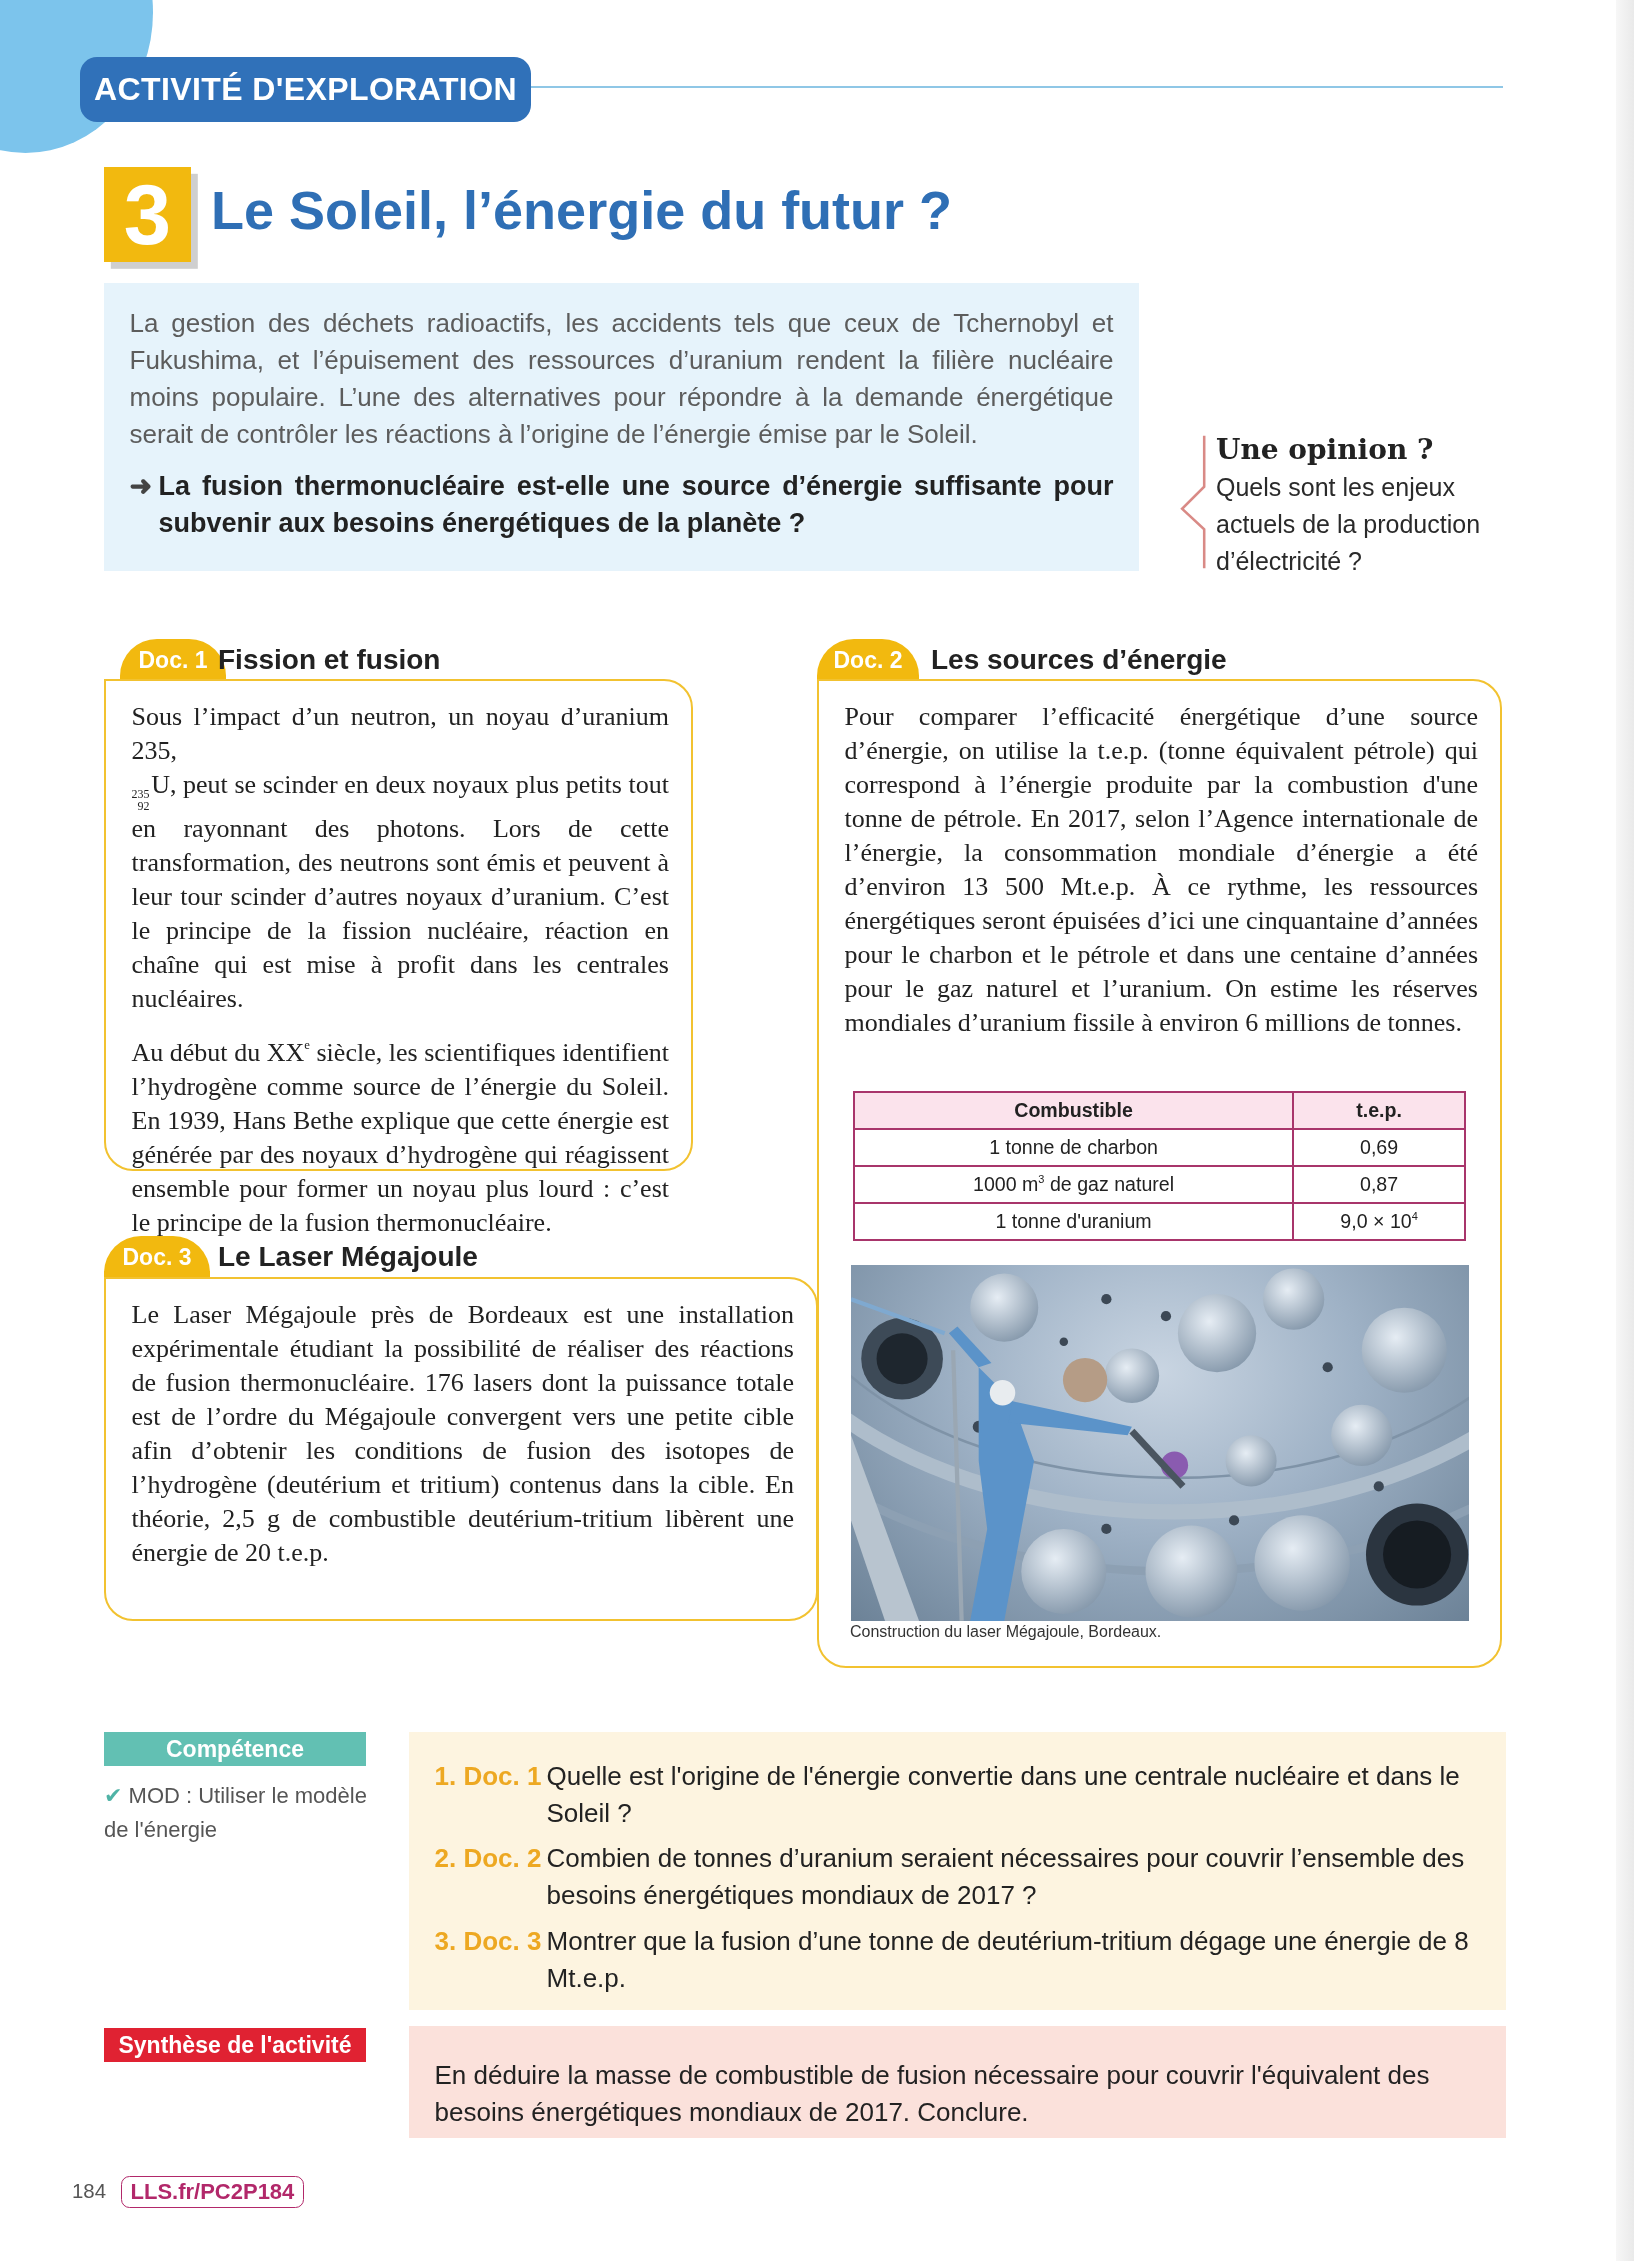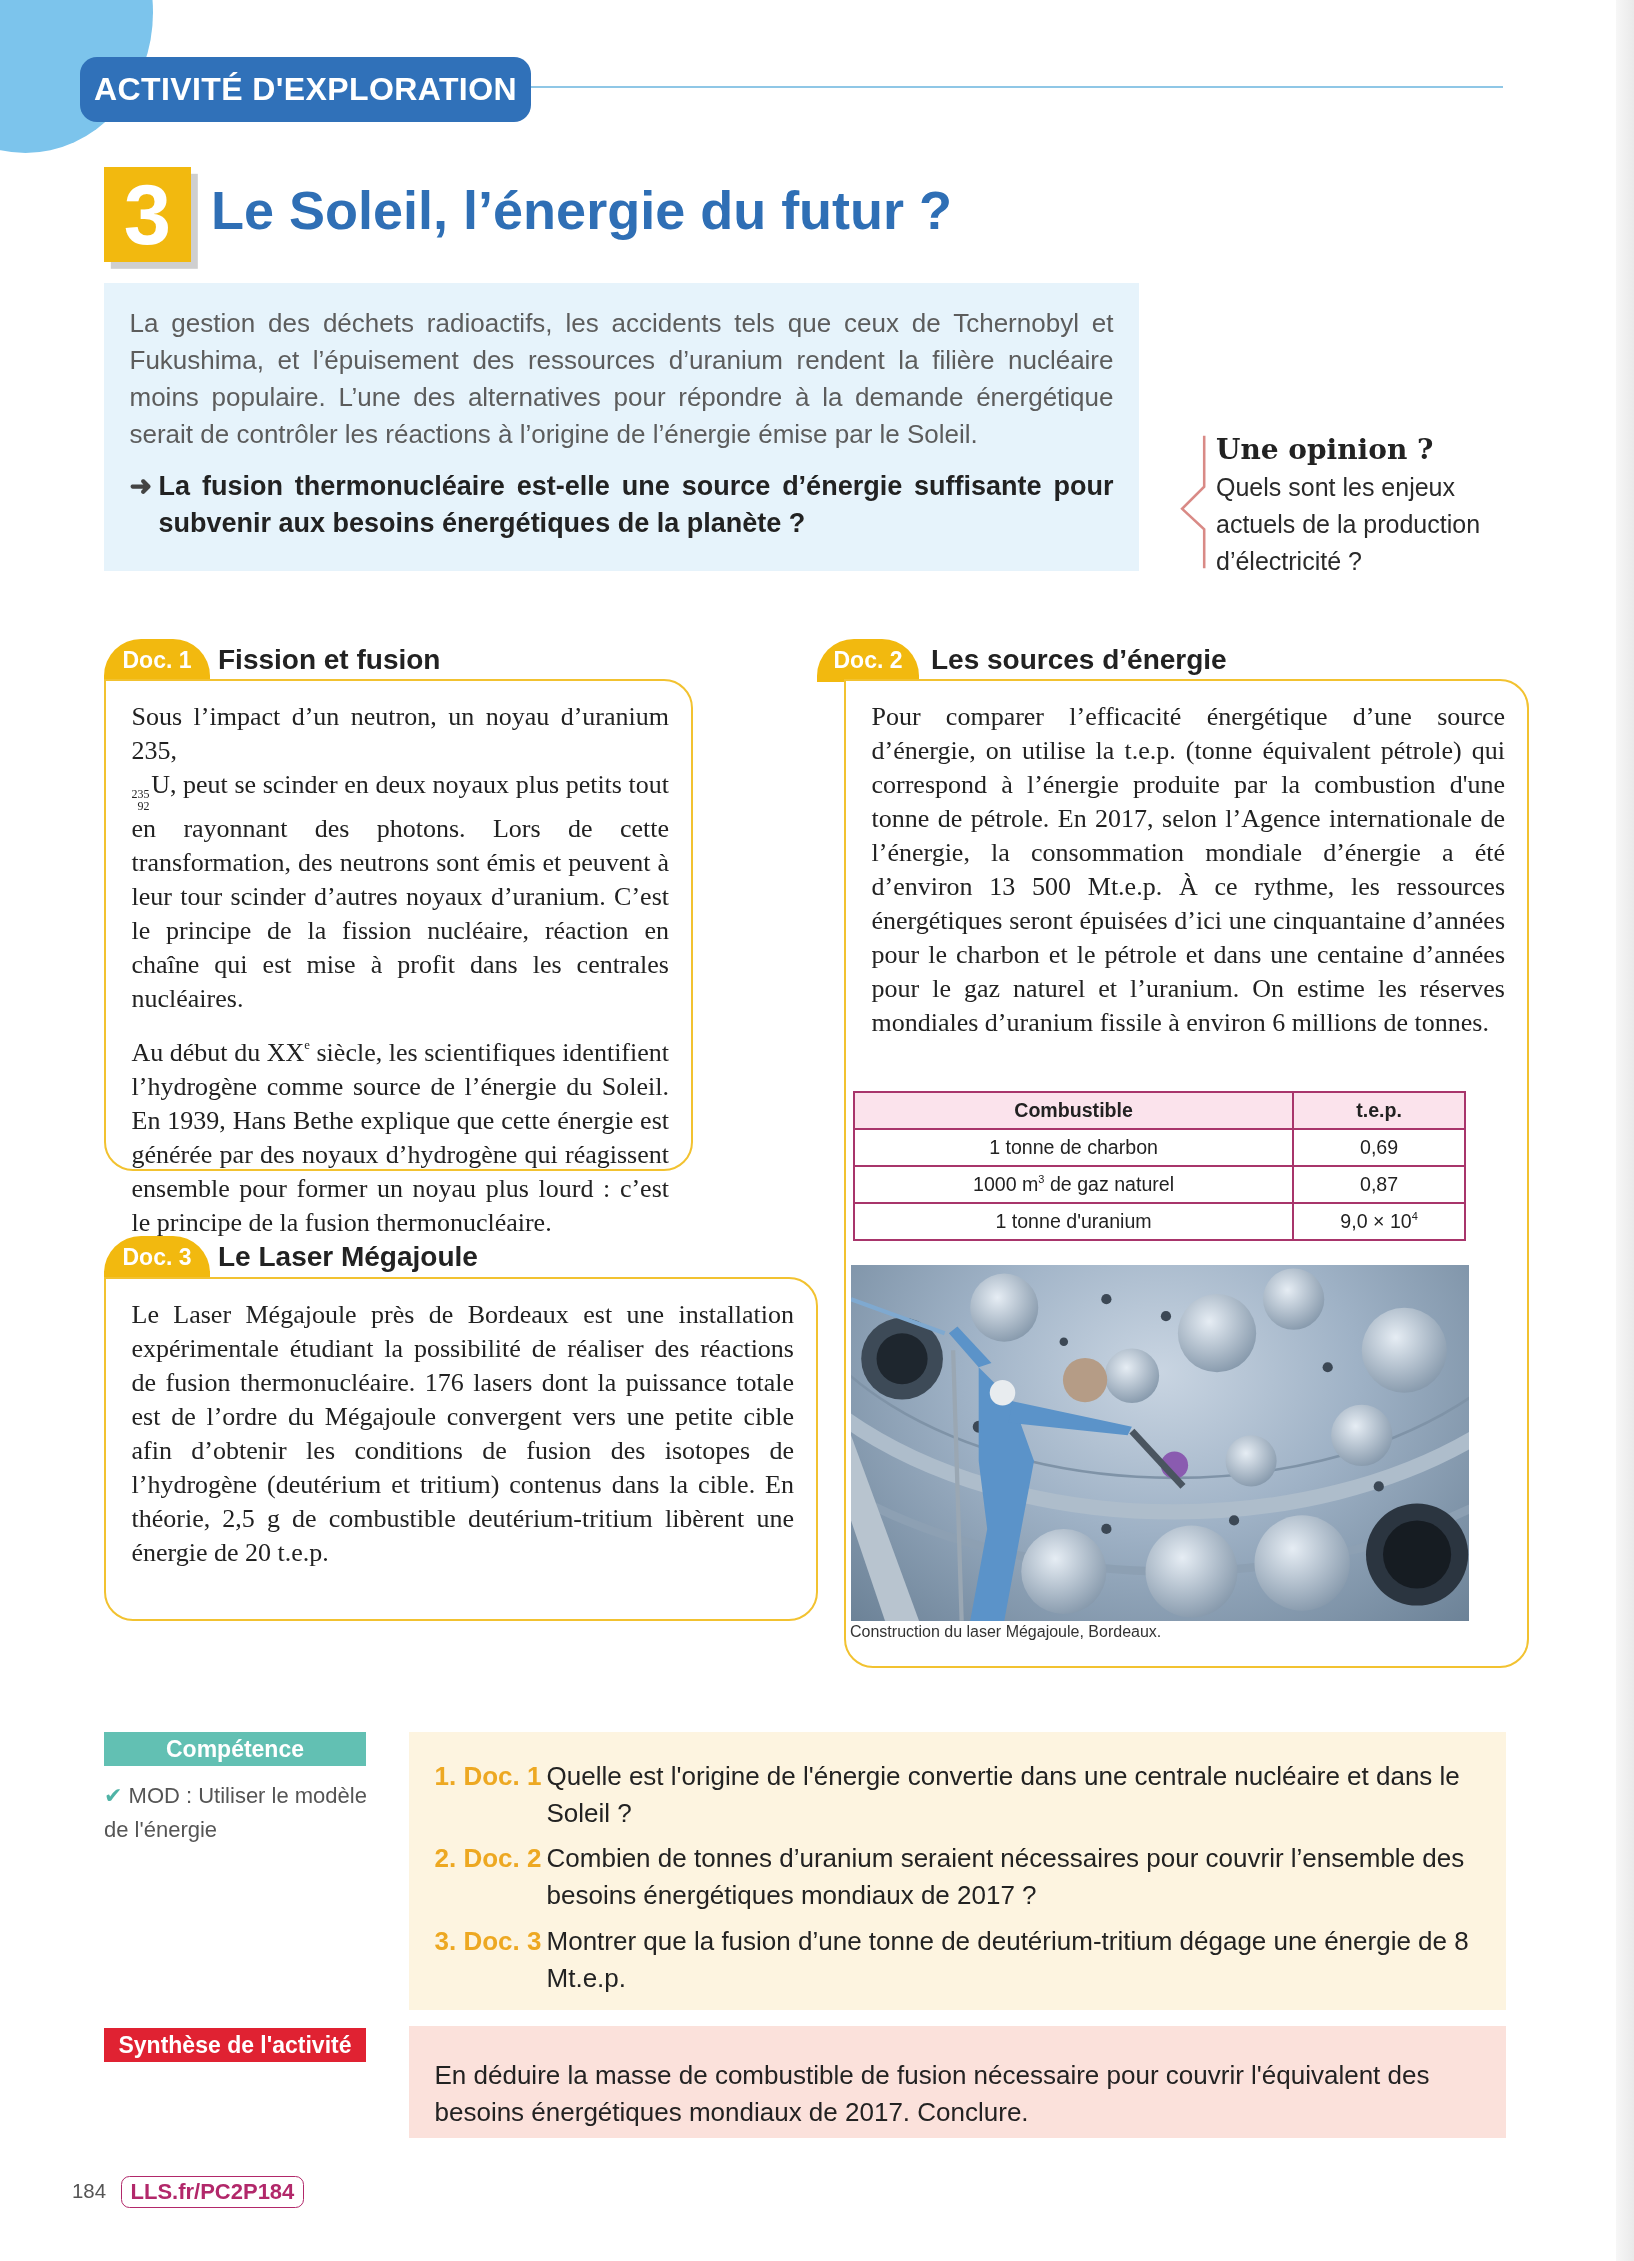--- a/index.html
+++ b/index.html
@@ -93,40 +93,40 @@
 </section>
 
 <svg class="opinion-bracket" width="34" height="136" viewBox="0 0 40 160">
   <polyline points="32,2 32,62 6,88 32,112 32,158" fill="none" stroke="#d98a86" stroke-width="3"></polyline>
 </svg>
 <div class="opinion">
   <div class="t">Une opinion ?</div>
   <div class="b">Quels sont les enjeux actuels de la production d’électricité ?</div>
 </div>
 
-<div class="doc-tab" style="left:104px; top:639px; width:106px;text-align:center;">Doc. 1</div>
+<div class="doc-tab" style="left:120px; top:639px; width:106px;text-align:center;">Doc. 1</div>
 <div class="doc-title" style="left:218px; top:644px;">Fission et fusion</div>
 <div class="doc" style="left:104px; top:679px; width:589px; height:492px; padding:19px 22px 0 25.5px;">
   <div class="doc-body">
     <p>
       <span>Sous l’impact d’un neutron, un noyau d’uranium 235,</span><br>
       <span class="iso">
           <span>235</span>
           <span>92</span>
         </span><span>U,</span><span> peut se scinder en deux noyaux plus petits tout en rayonnant des photons. Lors de cette transformation, des neutrons sont émis et peuvent à leur tour scinder d’autres noyaux d’uranium. C’est le principe de la fission nucléaire, réaction en chaîne qui est mise à profit dans les centrales nucléaires.</span>
     </p>
     <p>
       <span>Au début du XX</span><sup class="s">e</sup><span> siècle, les scientifiques identifient l’hydrogène comme source de l’énergie du Soleil. En 1939, Hans Bethe explique que cette énergie est générée par des noyaux d’hydrogène qui réagissent ensemble pour former un noyau plus lourd : c’est le principe de la fusion thermonucléaire.</span>
     </p>
   </div>
 </div>
 
 <div class="doc-tab" style="left:817px; top:639px; width:102px;">Doc. 2</div>
 <div class="doc-title" style="left:931px; top:644px;">Les sources d’énergie</div>
-<div class="doc" style="left:817px; top:679px; width:685px; height:989px; padding:19px 22px 0 25.5px;margin-left:27px;">
+<div class="doc" style="left:817px; top:679px; width:685px; height:989px; padding:19px 22px 0 25.5px;">
   <div class="doc-body">Pour comparer l’efficacité énergétique d’une source d’énergie, on utilise la t.e.p. (tonne équivalent pétrole) qui correspond à l’énergie produite par la combustion d'une tonne de pétrole. En 2017, selon l’Agence internationale de l’énergie, la consommation mondiale d’énergie a été d’environ 13 500 Mt.e.p. À ce rythme, les ressources énergétiques seront épuisées d’ici une cinquantaine d’années pour le charbon et le pétrole et dans une centaine d’années pour le gaz naturel et l’uranium. On estime les réserves mondiales d’uranium fissile à environ 6 millions de tonnes.</div>
 </div>
 
 <table class="tep">
   <thead>
     <tr>
       <th>Combustible</th>
       <th>t.e.p.</th>
     </tr>
   </thead>

